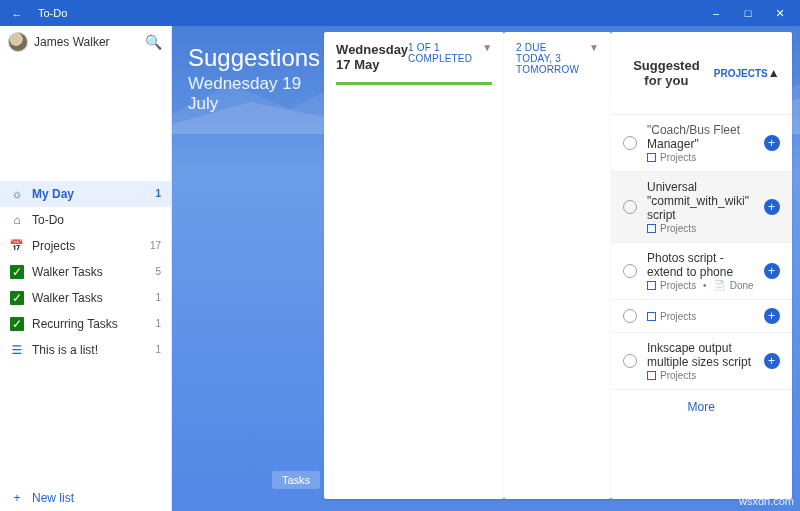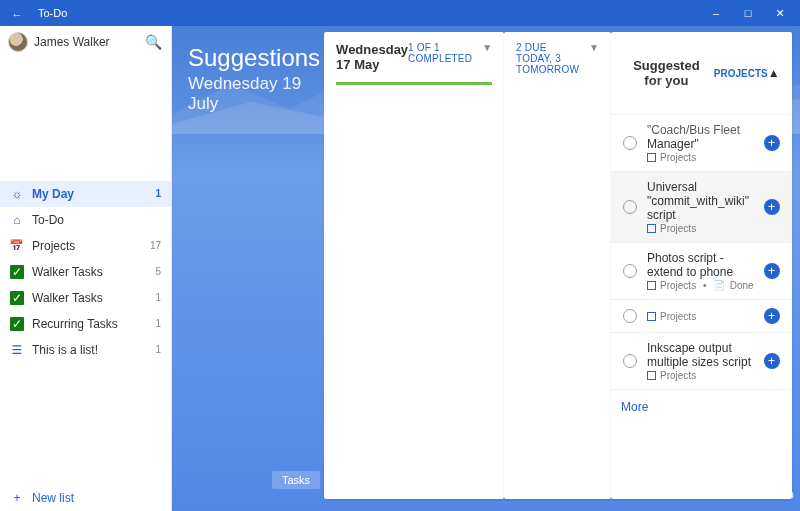--- a/index.html
+++ b/index.html
@@ -47,22 +47,22 @@
     .suggest-header .source { color: #2564cf; font-size: 10px; font-weight: 600; display: flex; align-items: center; gap: 4px; }
     .suggest-list { border-top: 1px solid #eee; }
     .suggest-item { display: flex; align-items: center; padding: 8px 12px; border-bottom: 1px solid #f0f0f0; gap: 10px; }
     .suggest-item:hover, .suggest-item.hl { background: #f5f5f5; }
     .circle { width: 14px; height: 14px; border: 1.2px solid #9aa0a6; border-radius: 50%; flex-shrink: 0; cursor: pointer; }
     .s-body { flex: 1; }
     .s-title { font-size: 12px; }
     .s-sub { font-size: 10px; color: #7a7a7a; display: flex; align-items: center; gap: 4px; margin-top: 1px; }
     .s-sub .mini-icon { width: 9px; height: 9px; border: 1px solid #2564cf; display: inline-block; }
     .add-btn { width: 16px; height: 16px; background: #2564cf; color: #fff; border-radius: 50%; display: flex; align-items: center; justify-content: center; font-size: 12px; cursor: pointer; flex-shrink: 0; }
-    .more-row { padding: 10px; color: #2564cf; font-size: 12px; cursor: pointer; }
-    .watermark { position: absolute; bottom: 11px; right: 6px; color: rgba(255,255,255,0.85); font-size: 11px; }
+    .more-row { text-align: center; padding: 10px; color: #2564cf; font-size: 12px; cursor: pointer; }
+    .watermark { position: absolute; bottom: 4px; right: 6px; color: rgba(255,255,255,0.85); font-size: 11px; }
   </style>
 </head>
 <body>
 
 <div class="titlebar">
   <span class="back">←</span>
   <span class="title">To-Do</span>
   <div class="winbtns">
     <span class="winbtn">–</span>
     <span class="winbtn">□</span>

